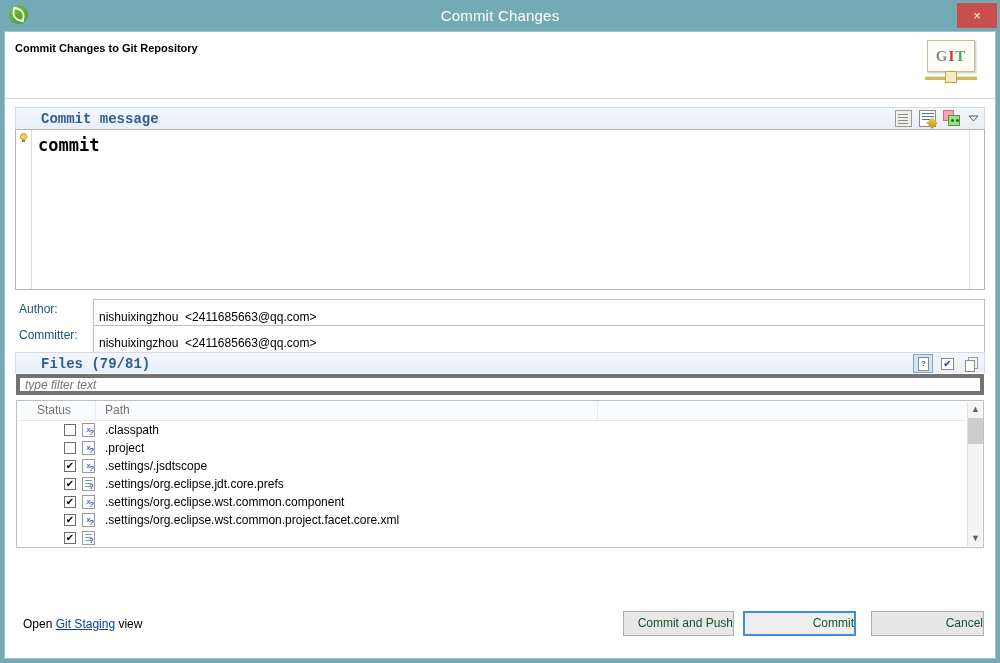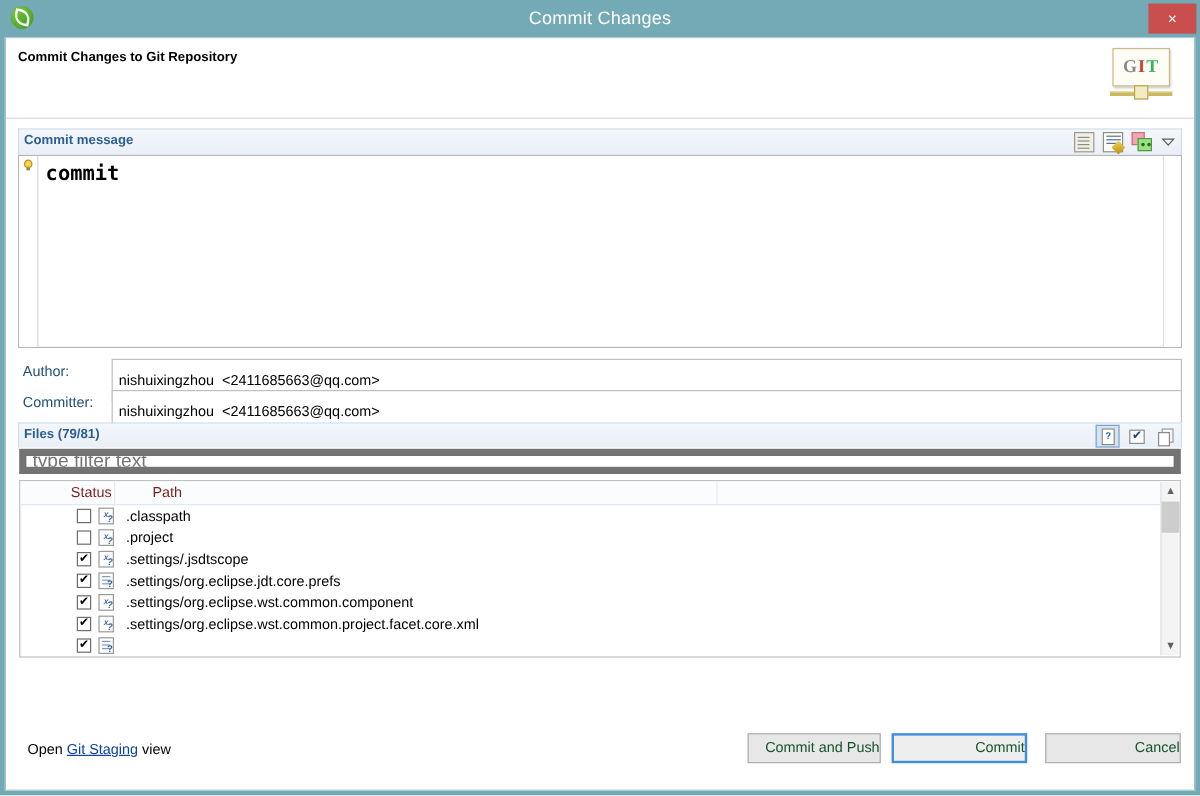--- a/index.html
+++ b/index.html
@@ -171,25 +171,26 @@
   .section-bar {
     position: relative;
     height: 22px;
     background: linear-gradient(to bottom, #f4f7fb 0%, #e9eff7 100%);
     border: 1px solid #cfdceb;
     border-bottom: none;
     box-sizing: border-box;
   }
   .section-bar .label {
     position: absolute;
-    left: 4px;
+    left: 25px;
     top: 3px;
-    font-size: 11px;
+    font-size: 14px;
     font-weight: bold;
     color: #2b5f93;
+    font-family: Liberation Mono, monospace;
   }
   .section-tools {
     position: absolute;
     right: 4px;
     top: 2px;
     display: flex;
     align-items: center;
     gap: 7px;
   }
   .tool-ico {
@@ -428,29 +429,30 @@
     background: #ffffff;
     box-sizing: border-box;
   }
 
   .filter-input {
     position: absolute;
     left: 1px;
     right: 1px;
     top: 22px;
     height: 21px;
-    border: 6px solid #737373;
+    border: 4px solid #737373;
     background: #ffffff;
     box-sizing: border-box;
     padding: 0 5px;
-    font-size: 16px;
+    font-size: 12px;
     color: #808080;
     line-height: 19px;
     font-family: "Liberation Sans", sans-serif;
     outline: none;
+    font-style: italic;
   }
 
   .table-wrap {
     position: absolute;
     left: 1px;
     right: 1px;
     top: 48px;
     height: 148px;
     border: 1px solid #bfbfbf;
     background: #ffffff;
@@ -460,22 +462,21 @@
   .thead {
     position: relative;
     height: 19px;
     background: #fbfcfe;
     border-bottom: 1px solid #dfe7f2;
   }
   .th {
     position: absolute;
     top: 2px;
     font-size: 12px;
-    color: #7f1d1d;
-    margin-left: 22px;
+    color: #737373;
   }
   .th.status { left: 20px; }
   .th.path { left: 88px; }
   .col-div {
     position: absolute;
     top: 0;
     bottom: 0;
     width: 1px;
     background: #e3ebf5;
   }

